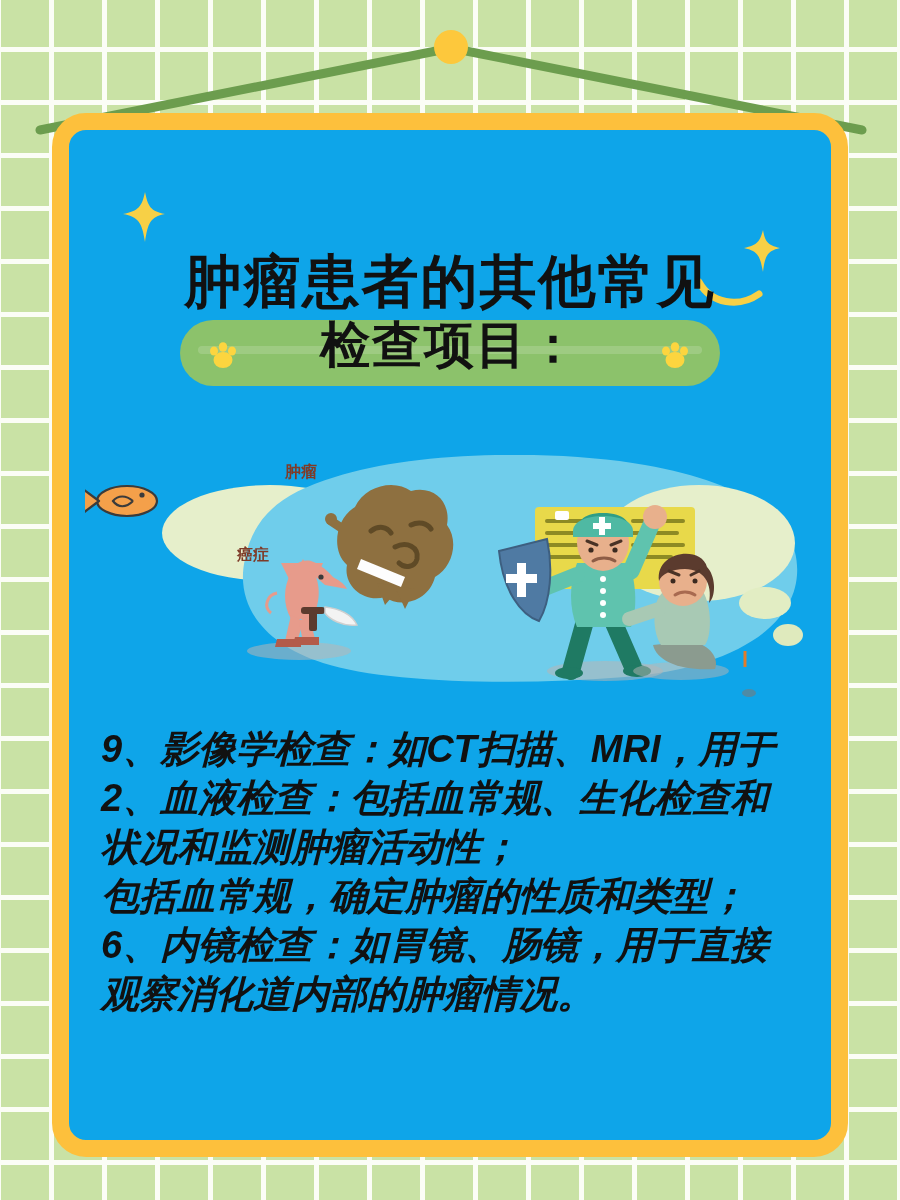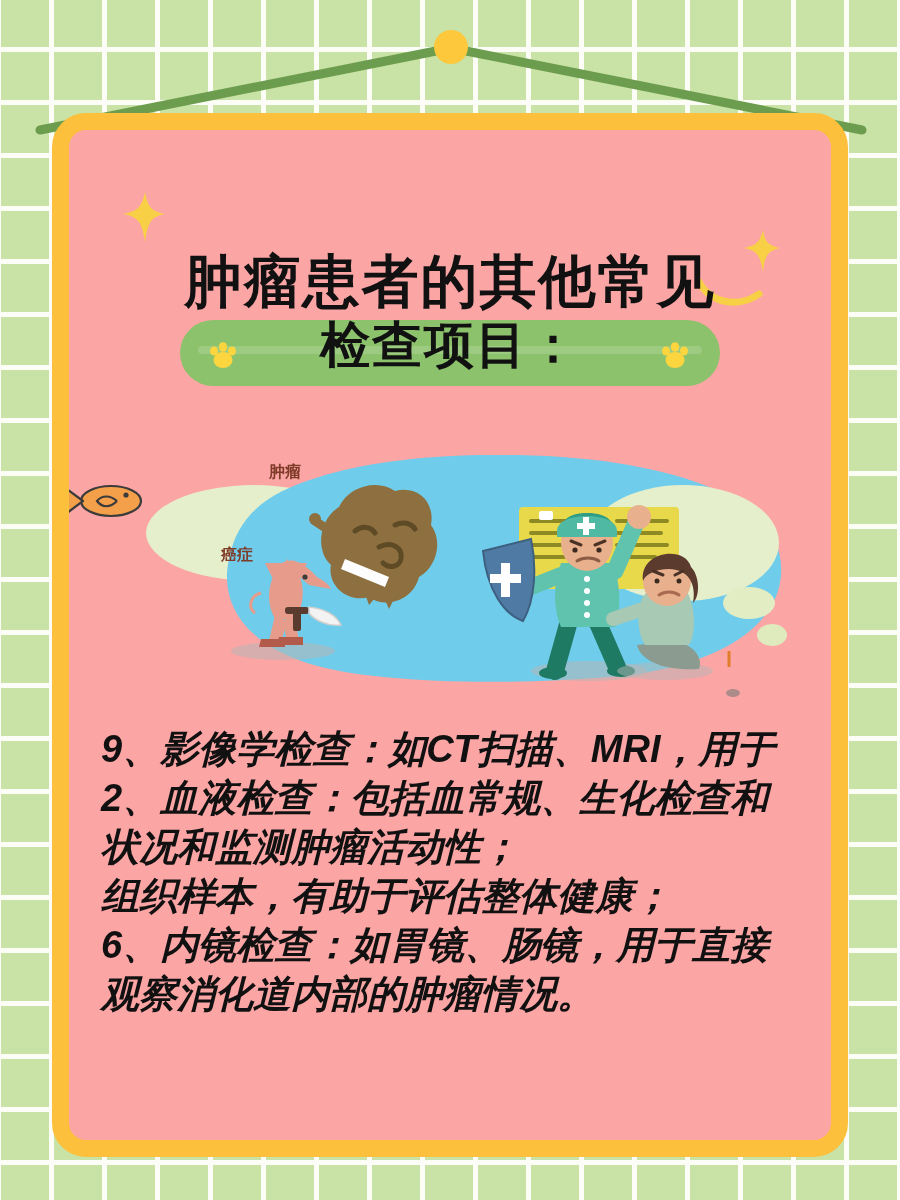--- a/index.html
+++ b/index.html
@@ -24,21 +24,21 @@
   }
   
   .hanger{position:absolute;left:0;top:0;width:900px;height:140px;}
   .hanger-knob{
     position:absolute;left:434px;top:30px;width:34px;height:34px;
     border-radius:50%;background:#fdc83c;z-index:3;
   }
   
   .card{
     position:absolute;left:52px;top:113px;width:796px;height:1044px;
-    border:17px solid #fdc03c;border-radius:34px;background:#fca5a5;
+    border:17px solid #fdc03c;border-radius:34px;background:#0ea5e9;
     box-sizing:border-box;overflow:hidden;
   }
   
   .sparkle{position:absolute;}
   .arc{position:absolute;}
   
   .title-block{position:absolute;left:0;top:120px;width:762px;text-align:center;}
   .title-line1{
     font-size:57px;font-weight:bold;color:#111111;letter-spacing:2px;
     line-height:1.12;white-space:nowrap;
@@ -54,21 +54,21 @@
     background:rgba(255,255,255,.16);border-radius:4px;
   }
   .pill-text{
     font-size:50px;font-weight:bold;color:#111111;letter-spacing:2px;
     white-space:nowrap;position:relative;z-index:2;line-height:1;
   }
   .paw{position:absolute;top:17px;width:34px;height:34px;}
   .paw.left{left:27px;}
   .paw.right{right:27px;}
   
-  .illo{position:absolute;left:0;top:325px;width:670px;height:250px;}
+  .illo{position:absolute;left:16px;top:325px;width:670px;height:250px;}
   
   .body-text{
     position:absolute;left:32px;top:595px;width:706px;
     font-size:38px;line-height:49px;color:#111111;
     font-style:italic;font-weight:600;letter-spacing:0px;
     font-family:"Liberation Sans","DejaVu Sans",sans-serif;
   }
   .body-text p{margin:0;}
 </style>
 </head>
@@ -255,19 +255,19 @@
 
         <line x1="660" y1="196" x2="660" y2="212" stroke="#e07c2a" stroke-width="3"></line>
         <ellipse cx="664" cy="238" rx="7" ry="4" fill="#7a7a7a" opacity=".6"></ellipse>
       </svg>
     </div>
 
     <div class="body-text">
       <p>9、影像学检查：如CT扫描、MRI，用于</p>
       <p>2、血液检查：包括血常规、生化检查和</p>
       <p>状况和监测肿瘤活动性；</p>
-      <p>组织样本，有助于评估整体健康；</p>
+      <p>包括血常规，确定肿瘤的性质和类型；</p>
       <p>6、内镜检查：如胃镜、肠镜，用于直接</p>
       <p>观察消化道内部的肿瘤情况。</p>
     </div>
 
   </div>
 </div>
 
 </body></html>

